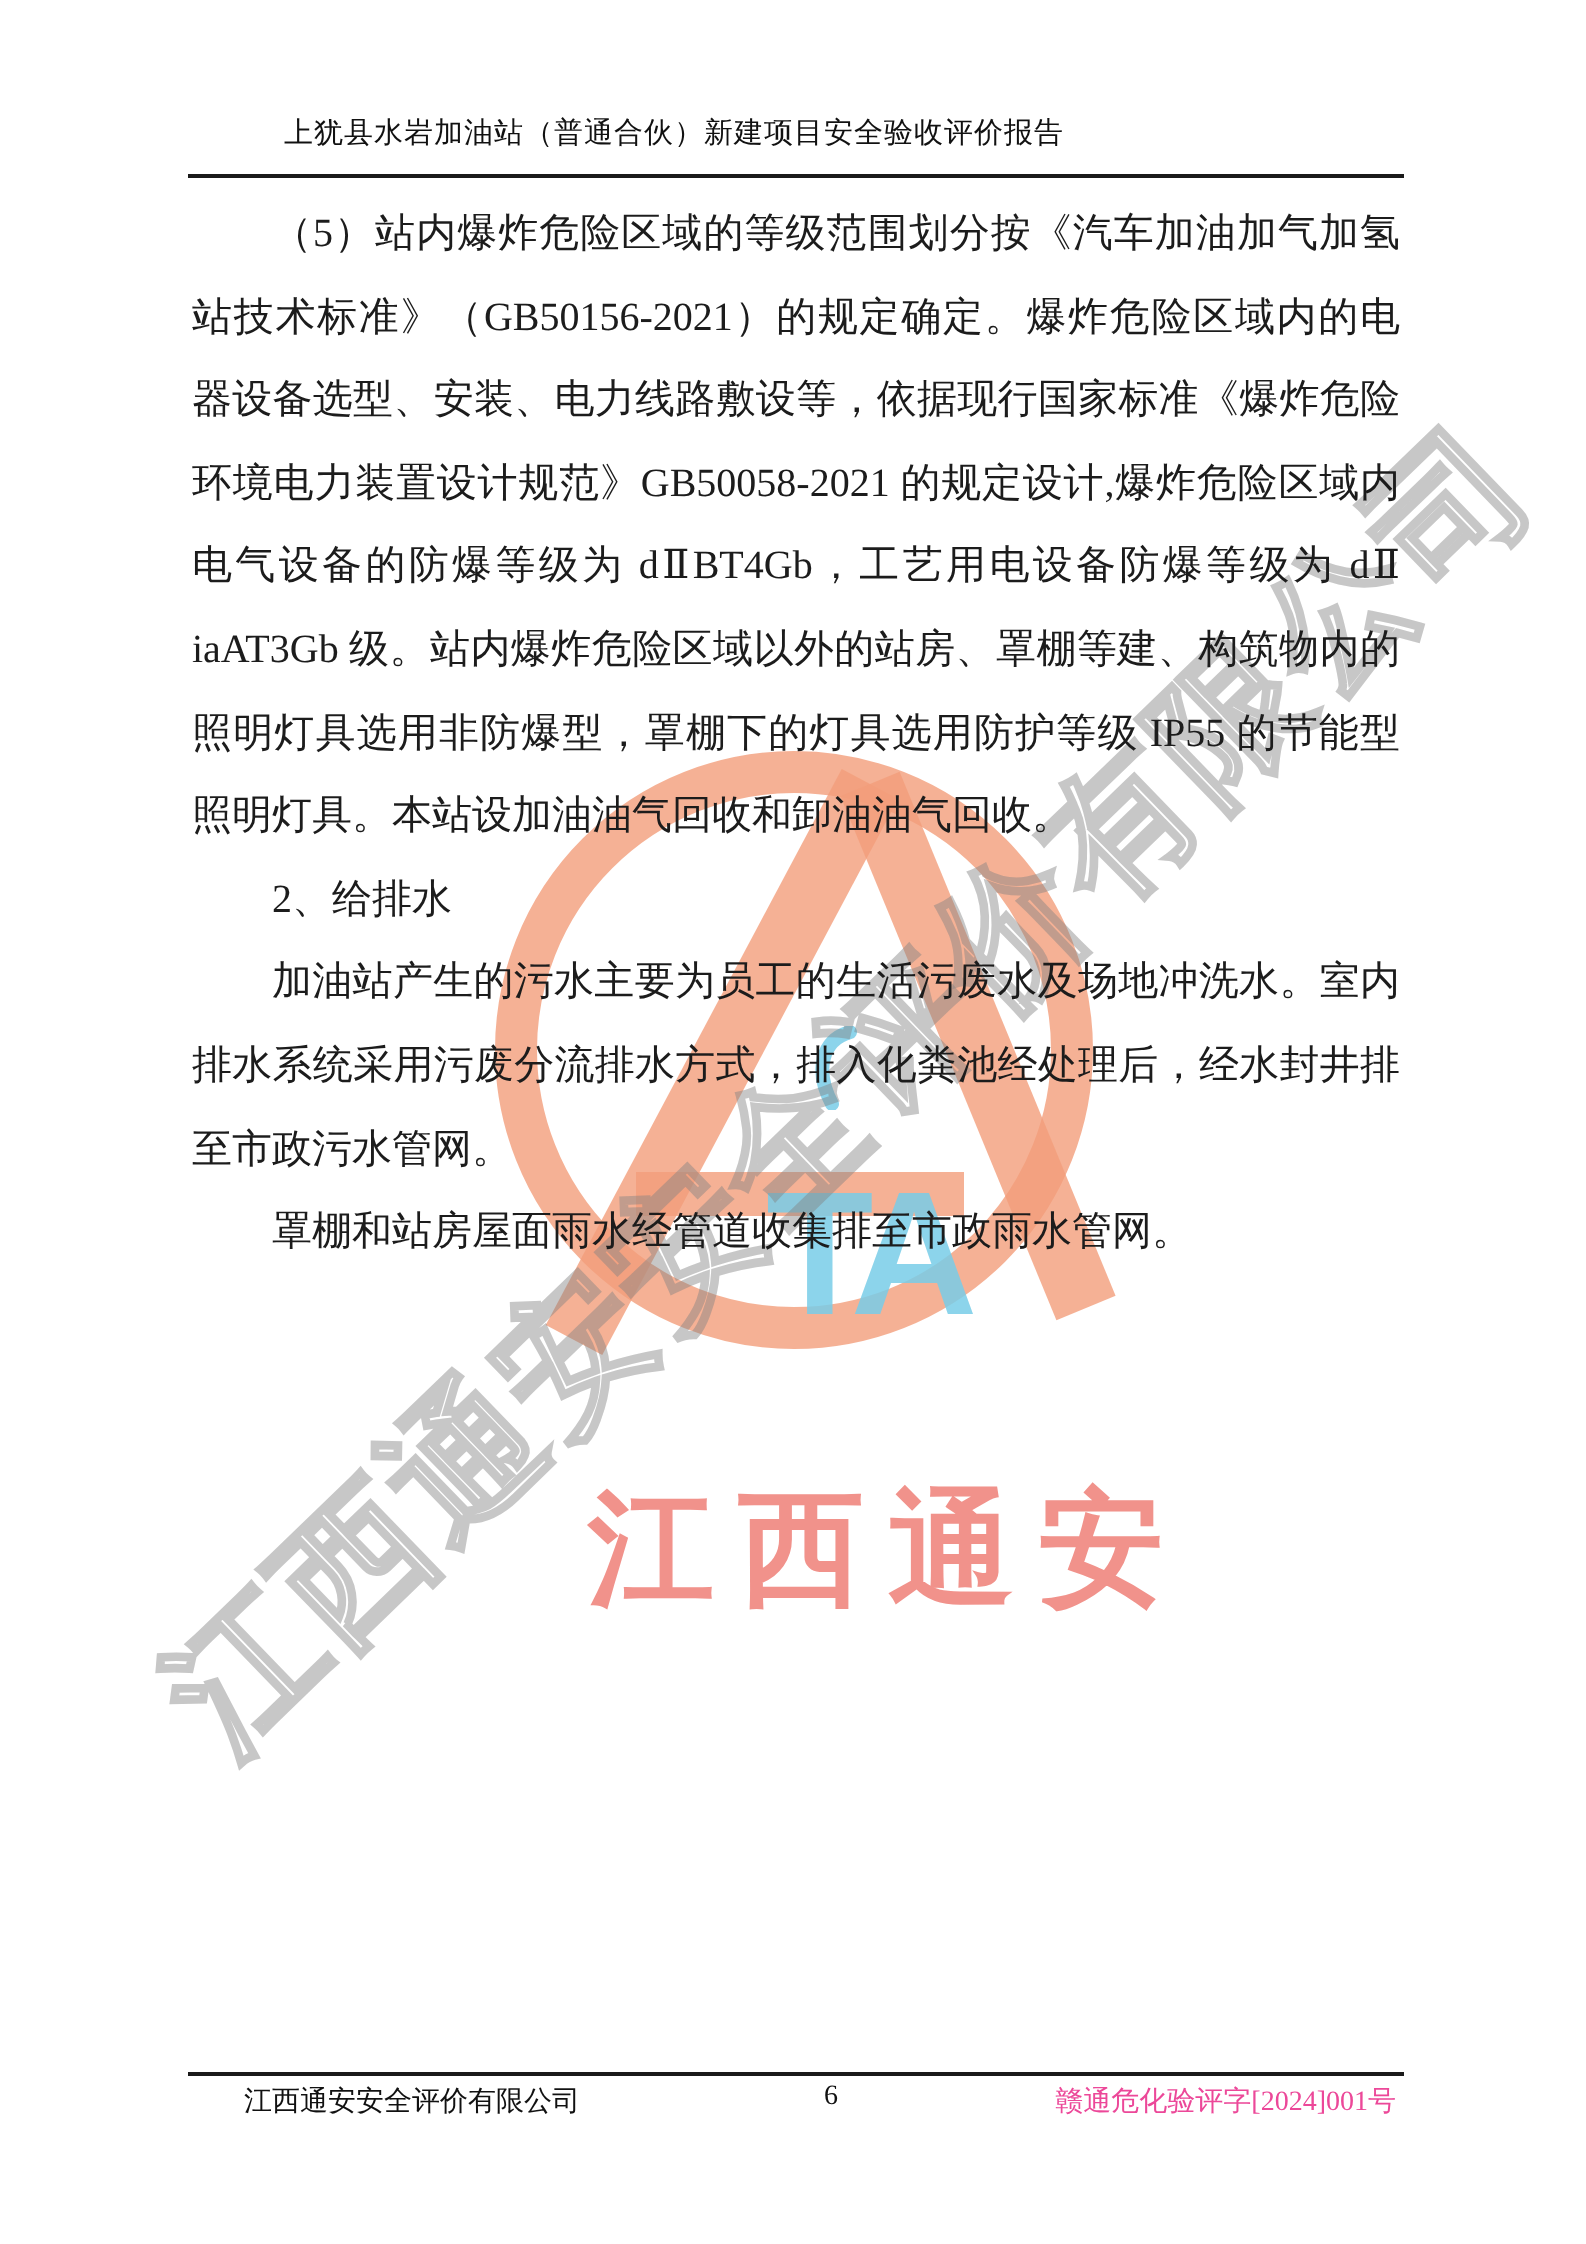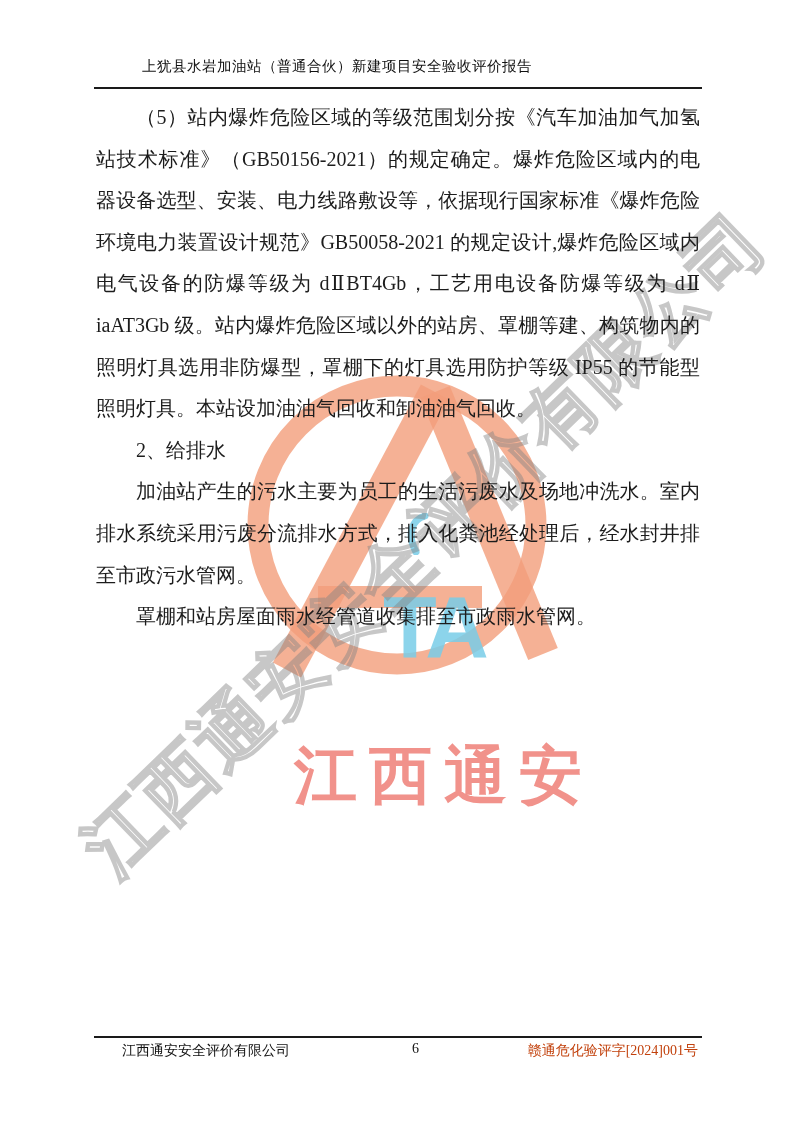--- a/index.html
+++ b/index.html
@@ -59,21 +59,21 @@
     position:absolute; left:94px; top:1036px; width:608px; height:2px;
     background:#1a1a1a;
   }
   .footer-company {
     position:absolute; left:122px; top:1042px; font-size:14px; color:#111;
   }
   .footer-page {
     position:absolute; left:412px; top:1041px; font-size:14px; color:#111;
   }
   .footer-doc {
-    position:absolute; right:95px; top:1042px; font-size:14px; color:#c2410c;
+    position:absolute; right:95px; top:1042px; font-size:14px; color:#ec4899;
   }
 </style>
 </head>
 <body>
 
 <div class="page">
 
   <div class="wm-layer">
 
     <svg class="wm-logo" viewBox="0 0 330 330" xmlns="http://www.w3.org/2000/svg">

